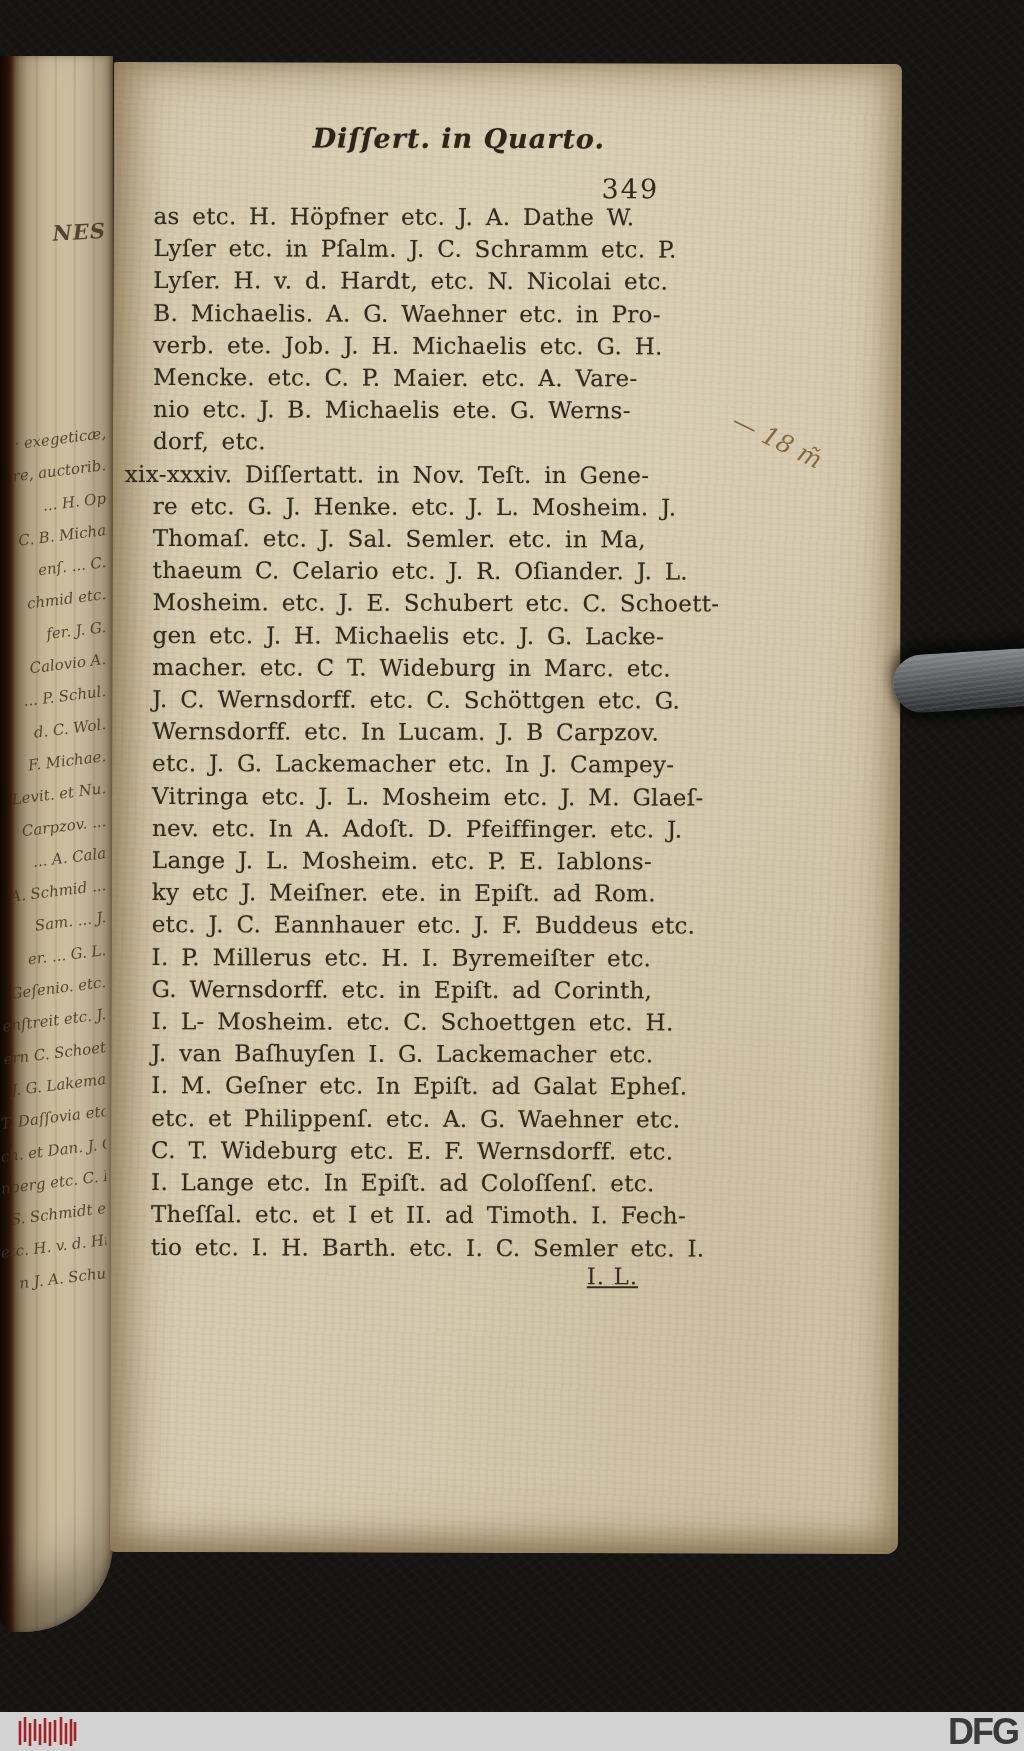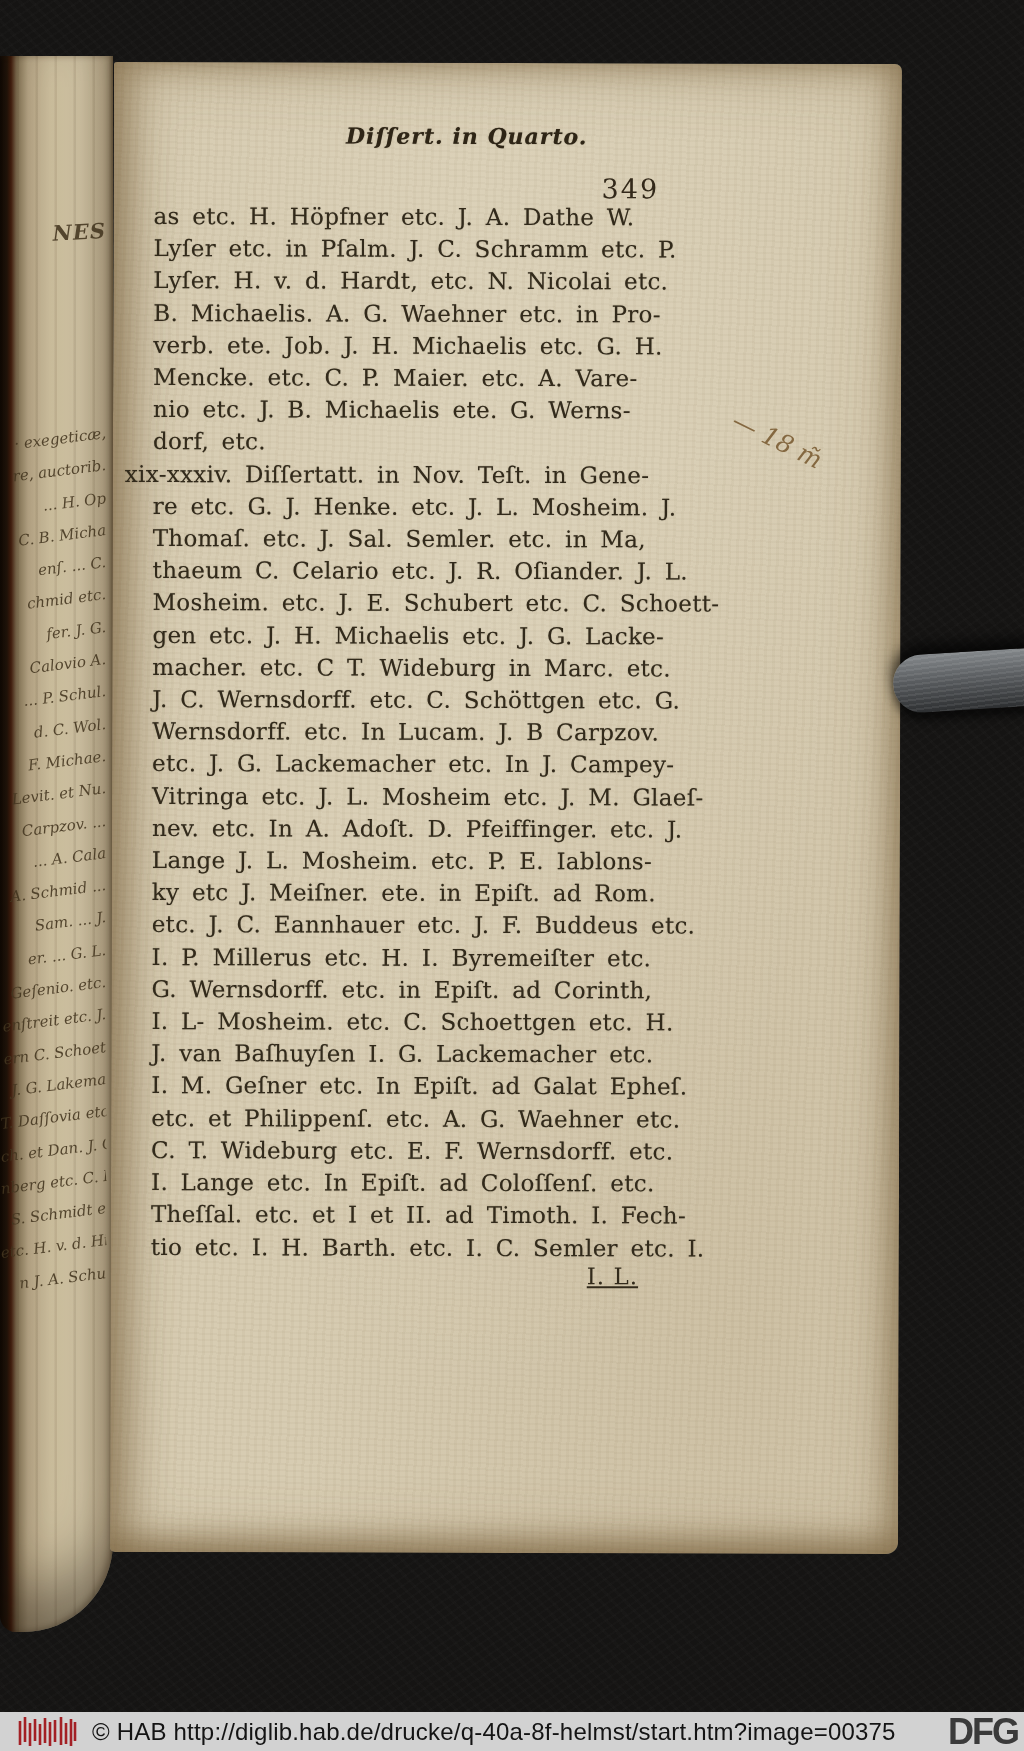--- a/index.html
+++ b/index.html
@@ -44,22 +44,22 @@
       #d7ccb2;
     box-shadow:
       inset 0 0 70px rgba(120,95,55,0.33),
       inset 22px 0 34px rgba(105,82,46,0.38),
       inset -16px 0 26px rgba(105,82,46,0.28),
       inset 0 -18px 26px rgba(105,82,46,0.30);
     border-radius:3px 7px 12px 5px;
     transform:rotate(0.15deg);
   }
   #page-heading{
-    position:absolute;left:168px;top:60px;width:370px;text-align:center;
-    font-size:22px;font-weight:bold;font-style:italic;color:#2e2516;
+    position:absolute;left:160px;top:60px;width:370px;text-align:center;
+    font-size:27px;font-weight:bold;font-style:italic;color:#2e2516;
     letter-spacing:1px;text-shadow:0 0 1px rgba(46,37,22,0.5);
   }
   #page-number{
     position:absolute;left:488px;top:80px;font-size:27px;color:#33291a;
     letter-spacing:2px;
     margin-top:30px;
   }
   #page-text{
     position:absolute;left:10px;top:138px;width:648px;color:#322a1b;
   }
@@ -204,17 +204,16 @@
         <line x1="23" y1="9" x2="23" y2="30"></line>
         <line x1="28" y1="3" x2="28" y2="28"></line>
         <line x1="33" y1="7" x2="33" y2="31"></line>
         <line x1="38" y1="5" x2="38" y2="27"></line>
         <line x1="44" y1="2" x2="44" y2="30"></line>
         <line x1="49" y1="8" x2="49" y2="29"></line>
         <line x1="54" y1="4" x2="54" y2="31"></line>
         <line x1="58" y1="7" x2="58" y2="26"></line>
       </g>
     </svg>
-    <div id="footer-attribution">© HAB http://diglib.hab.de/drucke/q-40a-8f-helmst/start.htm?image=00375</div>
     <div id="dfg-logo">DFG</div>
   </div>
 
 </div>
 
 </body></html>

